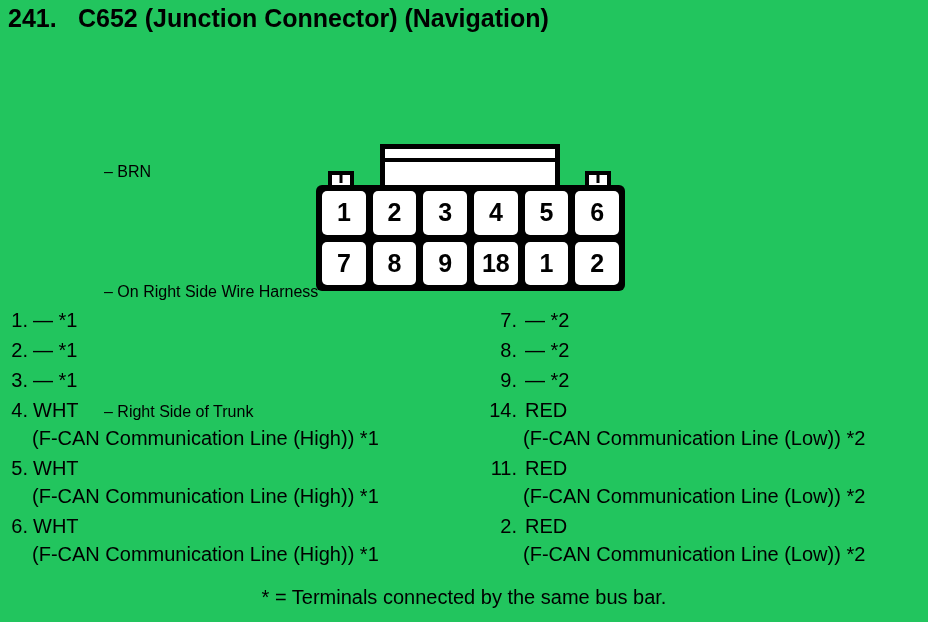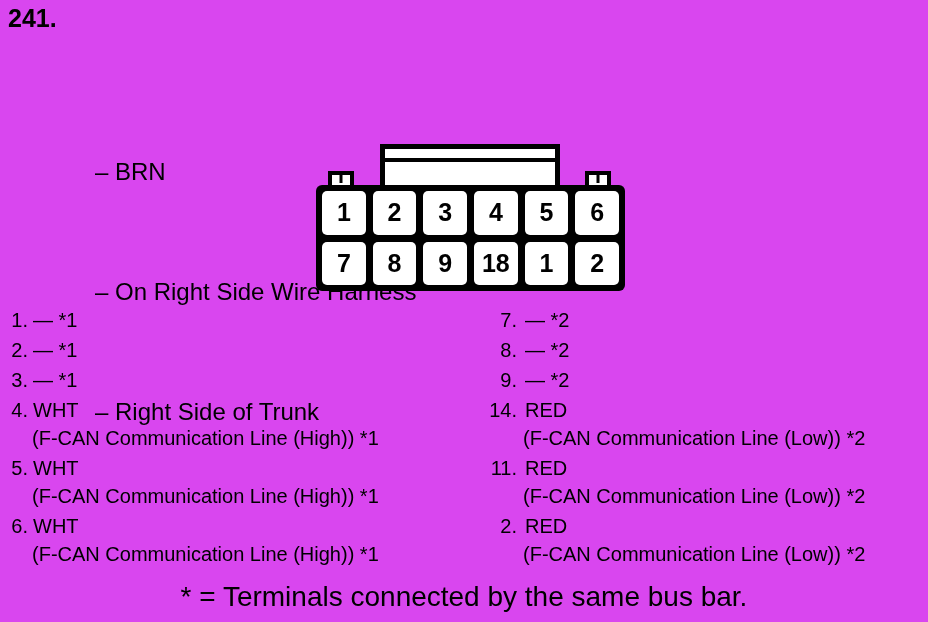--- a/index.html
+++ b/index.html
@@ -6,36 +6,36 @@
   html, body { margin: 0; padding: 0; }
   body {
     width: 928px; height: 622px;
     background: #ffffff;
     font-family: "Liberation Sans", sans-serif;
     color: #000000;
   }
   .page {
     position: relative;
     width: 928px; height: 622px;
-    background: #d946ef;
+    background: #22c55e;
     overflow: hidden;
   }
 
   
   .header {
     position: absolute; left: 8px; top: 4px;
     display: flex;
     font-weight: bold; font-size: 25px; line-height: 28px;
     white-space: nowrap;
   }
   .item-no { width: 70px; flex: 0 0 auto; }
 
   .attrs {
-    position: absolute; left: 95px; top: 37px;
-    font-size: 24px; line-height: 30px;
+    position: absolute; left: 104px; top: 37px;
+    font-size: 16px; line-height: 30px;
     white-space: pre;
   }
 
   
   .connector { position: absolute; left: 316px; top: 144px; width: 309px; height: 147px; }
   .tab {
     position: absolute; left: 64px; top: 0;
     width: 180px; height: 46px;
     border: 5px solid #000; background: #fff;
   }
@@ -82,30 +82,31 @@
   .right .pin-num { width: 28px; }
   .left  .pin-wire { margin-left: 5px; }
   .right .pin-wire { margin-left: 8px; }
   .left  .pin-detail { padding-left: 22px; }
   .right .pin-detail { padding-left: 34px; }
 
   
   .footnote {
     position: absolute; left: 0; right: 0; top: 585px;
     text-align: center;
-    font-size: 28px; line-height: 24px;
+    font-size: 20px; line-height: 24px;
   }
 </style>
 </head>
 <body>
 
 <div class="page">
 
   <div class="header">
     <span class="item-no">241.</span>
+    <span class="title-text">C652 (Junction Connector) (Navigation)</span>
   </div>
 
   <div class="attrs">
     
   
       <div class="attr-line">– BRN</div>
     
       <div class="attr-line">– On Right Side Wire Harness</div>
     
       <div class="attr-line">– Right Side of Trunk</div>

